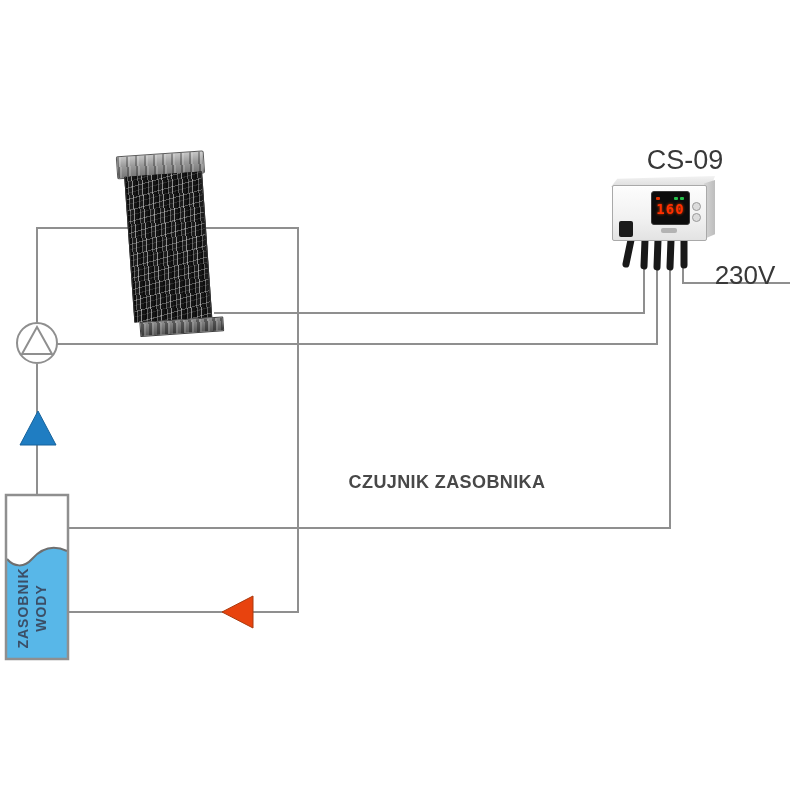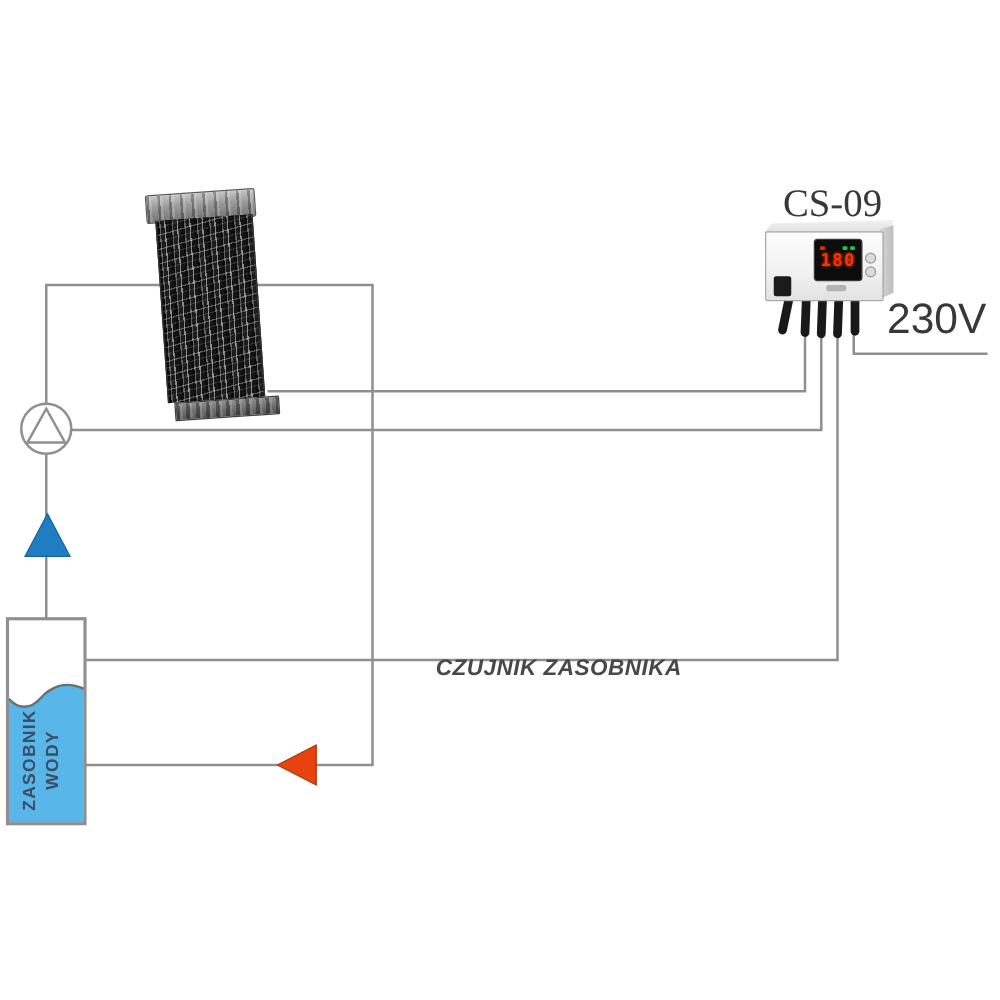--- a/index.html
+++ b/index.html
@@ -61,27 +61,27 @@
     background:#1b1b1b; border-radius:2px; }
   .ctrl-btn { position:absolute; width:7px; height:7px; border-radius:50%;
     background:#dcdcdc; border:1px solid #9a9a9a; }
   .ctrl-btn.b1 { left:692px; top:202px; }
   .ctrl-btn.b2 { left:692px; top:213px; }
   .ctrl-brand { position:absolute; left:661px; top:228px; width:16px; height:5px;
     background:#b3b3b3; border-radius:2px; }
 
   
   .lbl { position:absolute; color:#484848; }
-  .lbl-cs09 { left:611px; top:145px; width:110px; text-align:center;
-    font-size:31px; color:#383838;font-family:Liberation Serif, serif; }
-  .lbl-230v { left:701px; top:236px; width:88px; text-align:right;
-    font-size:34px; color:#383838; }
+  .lbl-cs09 { left:630px; top:145px; width:110px; text-align:center;
+    font-size:27px; color:#383838; }
+  .lbl-230v { left:701px; top:260px; width:88px; text-align:center;
+    font-size:26px; color:#383838; }
   .lbl-sensor { font-size:18px; font-weight:bold; letter-spacing:.4px; text-align:center; }
   .lbl-solar { left:336px; top:283px; width:200px; }
-  .lbl-tank-sensor { left:336px; top:524px; width:222px;font-style:italic; }
+  .lbl-tank-sensor { left:336px; top:472px; width:222px; }
   .lbl-tank { left:-21px; top:590px; width:108px; height:36px;
     transform:rotate(-90deg); transform-origin:50% 50%;
     text-align:center; font-size:14px; font-weight:bold; line-height:1.25;
     letter-spacing:1px; color:#3b4e66; }
 </style>
 </head>
 <body>
 
 <div class="stage">
 
@@ -127,21 +127,21 @@
   <div class="ctrl-top"></div>
   <div class="ctrl-side"></div>
   <div class="ctrl-front"></div>
   <div class="ctrl-display">
     <div class="disp-leds">
       <span class="led led-red"></span>
       <span class="led-spacer"></span>
       <span class="led led-green"></span>
       <span class="led led-green"></span>
     </div>
-    <div class="disp-val">180</div>
+    <div class="disp-val">160</div>
   </div>
   <div class="ctrl-port"></div>
   <div class="ctrl-btn b1"></div>
   <div class="ctrl-btn b2"></div>
   <div class="ctrl-brand"></div>
 
   <div class="lbl lbl-cs09">CS-09</div>
   <div class="lbl lbl-230v">230V</div>
   <div class="lbl lbl-sensor lbl-tank-sensor">CZUJNIK ZASOBNIKA</div>
   <div class="lbl lbl-tank">

